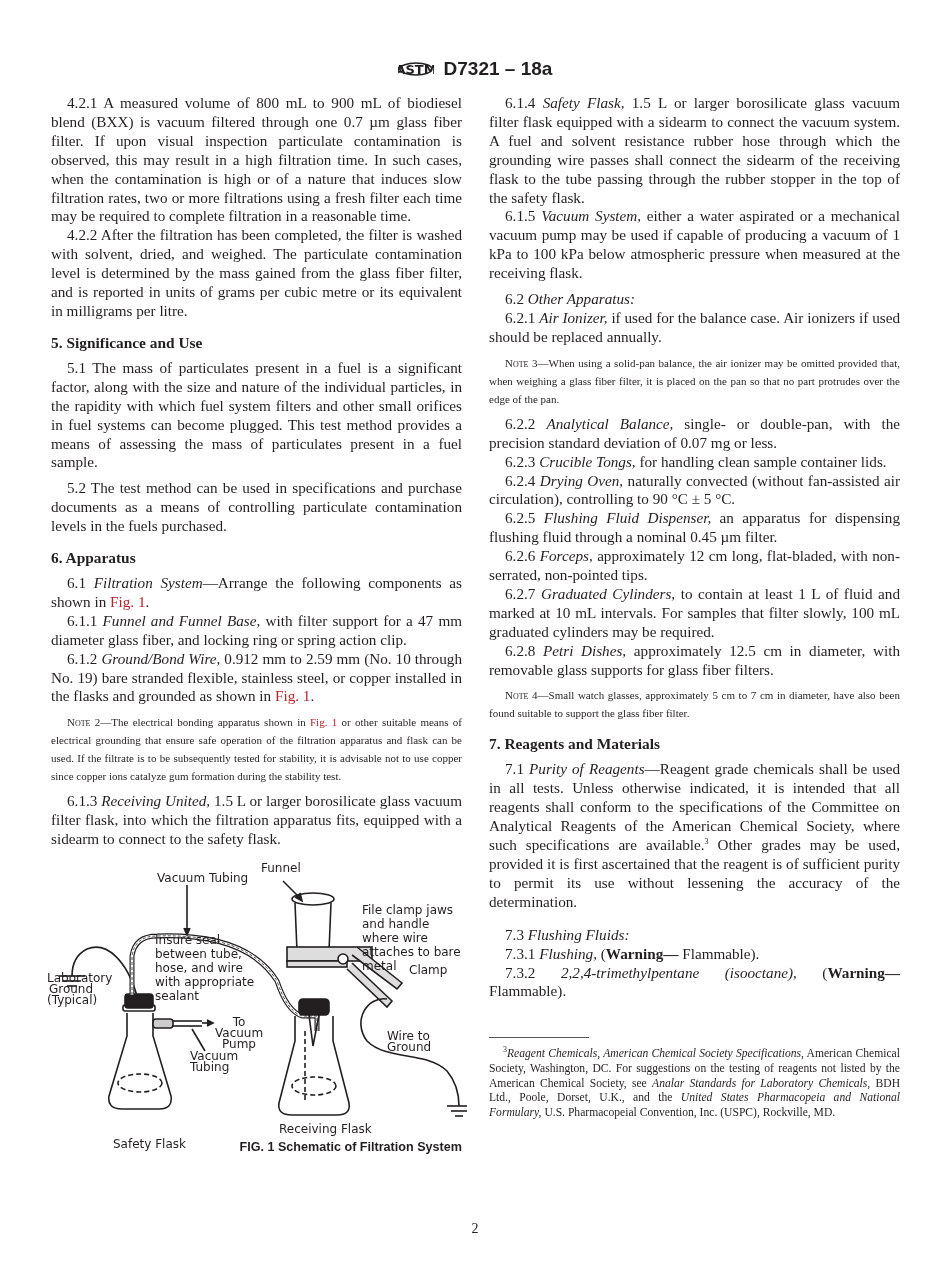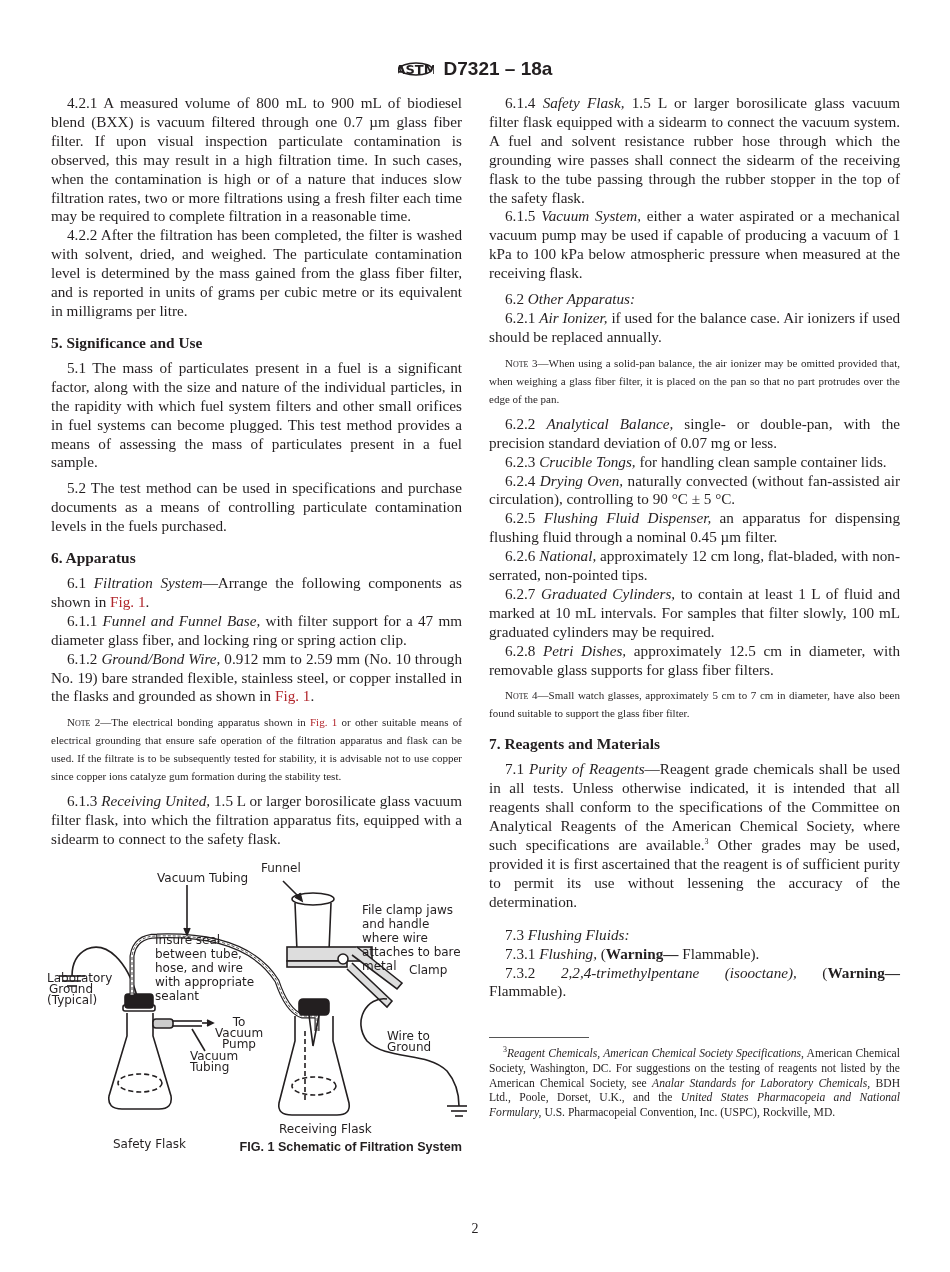--- a/index.html
+++ b/index.html
@@ -139,21 +139,21 @@
   <div class="gap"></div>
   <p class="ind"><span>6.2  </span><i>Other Apparatus:</i></p>
   <p class="ind"><span>6.2.1  </span><i>Air Ionizer,</i><span> if used for the balance case. Air ionizers if used should be replaced annually.</span></p>
   <div class="gap"></div>
   <p class="note"><span class="sc">Note</span><span> 3—When using a solid-pan balance, the air ionizer may be omitted provided that, when weighing a glass fiber filter, it is placed on the pan so that no part protrudes over the edge of the pan.</span></p>
   <div class="gap"></div>
   <p class="ind"><span>6.2.2 </span><i>Analytical Balance,</i><span> single- or double-pan, with the precision standard deviation of 0.07 mg or less.</span></p>
   <p class="ind"><span>6.2.3  </span><i>Crucible Tongs,</i><span> for handling clean sample container lids.</span></p>
   <p class="ind"><span>6.2.4 </span><i>Drying Oven,</i><span> naturally convected (without fan-assisted air circulation), controlling to 90 °C ± 5 °C.</span></p>
   <p class="ind"><span>6.2.5  </span><i>Flushing Fluid Dispenser,</i><span> an apparatus for dispensing flushing fluid through a nominal 0.45 µm filter.</span></p>
-  <p class="ind"><span>6.2.6  </span><i>National,</i><span> approximately 12 cm long, flat-bladed, with non-serrated, non-pointed tips.</span></p>
+  <p class="ind"><span>6.2.6  </span><i>Forceps,</i><span> approximately 12 cm long, flat-bladed, with non-serrated, non-pointed tips.</span></p>
   <p class="ind"><span>6.2.7  </span><i>Graduated Cylinders,</i><span> to contain at least 1 L of fluid and marked at 10 mL intervals. For samples that filter slowly, 100 mL graduated cylinders may be required.</span></p>
   <p class="ind"><span>6.2.8  </span><i>Petri Dishes,</i><span> approximately 12.5 cm in diameter, with removable glass supports for glass fiber filters.</span></p>
   <div class="gap"></div>
   <p class="note"><span class="sc">Note</span><span> 4—Small watch glasses, approximately 5 cm to 7 cm in diameter, have also been found suitable to support the glass fiber filter.</span></p>
   <div class="gap2"></div>
   <h2>7.  Reagents and Materials</h2>
   <div class="gap"></div>
   <p class="ind"><span>7.1  </span><i>Purity of Reagents</i><span>—Reagent grade chemicals shall be used in all tests. Unless otherwise indicated, it is intended that all reagents shall conform to the specifications of the Committee on Analytical Reagents of the American Chemical Society, where such specifications are available.</span><sup>3</sup><span> Other grades may be used, provided it is first ascertained that the reagent is of sufficient purity to permit its use without lessening the accuracy of the determination.</span></p>
   <div class="gap"></div>
   <div class="gap"></div>

